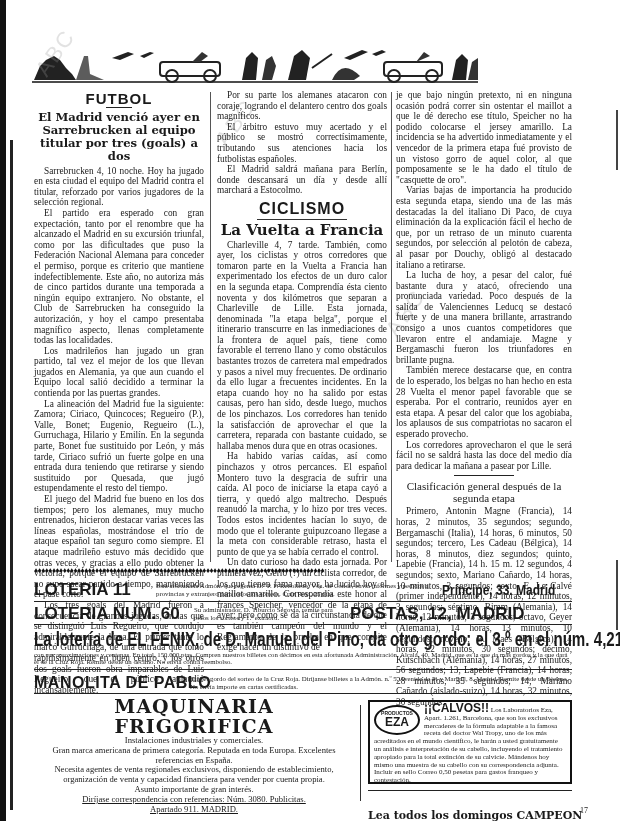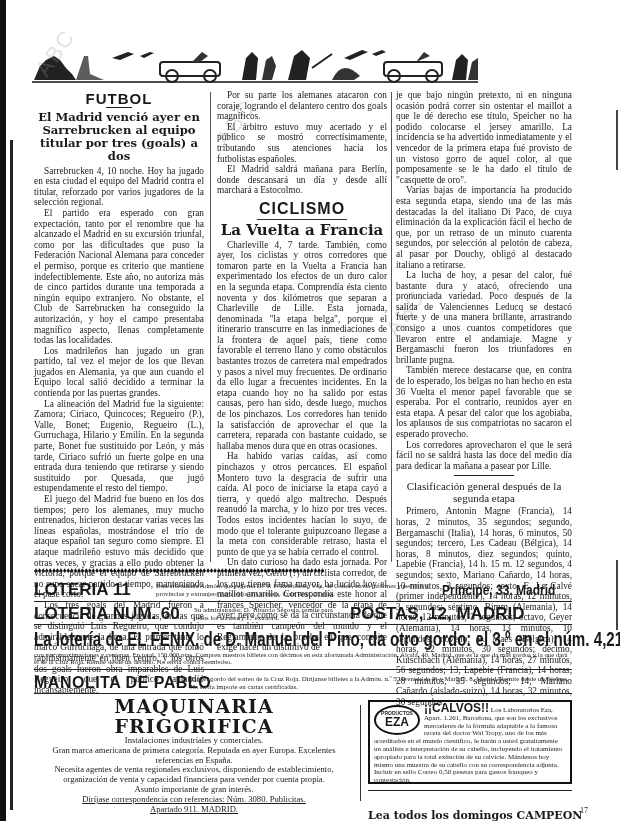--- a/index.html
+++ b/index.html
@@ -124,21 +124,21 @@
   <div class="headline" style="font-size:15px;">La Vuelta a Francia</div>
   <p>Charleville 4, 7 tarde. También, como ayer, los ciclistas y otros corredores que tomaron parte en la Vuelta a Francia han experimentado los efectos de un duro calor en la segunda etapa. Comprendía ésta ciento noventa y dos kilómetros que separan a Charleville de Lille. Esta jornada, denominada "la etapa belga", porque el itinerario transcurre en las inmediaciones de la frontera de aquel país, tiene como favorable el terreno llano y como obstáculos bastantes trozos de carretera mal empedrados y pasos a nivel muy frecuentes. De ordinario da ello lugar a frecuentes incidentes. En la etapa cuando hoy no ha salido por estas causas, pero han sido, desde luego, muchos de los pinchazos. Los corredores han tenido la satisfacción de aprovechar el que la carretera, reparada con bastante cuidado, se hallaba menos dura que en otras ocasiones.</p>
   <p>Ha habido varias caídas, así como pinchazos y otros percances. El español Montero tuvo la desgracia de sufrir una caída. Al poco de iniciarse la etapa cayó a tierra, y quedó algo maltrecho. Después reanudó la marcha, y lo hizo por tres veces. Todos estos incidentes hacían lo suyo, de modo que el tolerante guipuzcoano llegase a la meta con considerable retraso, hasta el punto de que ya se había cerrado el control.</p>
   <p>Un dato curioso ha dado esta jornada. Por primera vez, Gerlo (?) un ciclista corredor, de los que tienen fama mayor, ha lucido hoy el maillot amarillo. Correspondía este honor al francés Speicher, vencedor de la etapa de ayer; pero como se da la circunstancia de que es también campeón del mundo y el Reglamento de la prueba en que compite exige hacer un distintivo de</p>
 </div>
 
 <div class="col col3">
   <p class="noindent">je que bajo ningún pretexto, ni en ninguna ocasión podrá correr sin ostentar el maillot a que le dé derecho ese título, Speicher no ha podido colocarse el jersey amarillo. La incidencia se ha advertido inmediatamente y el vencedor de la primera etapa fué provisto de un vistoso gorro de aquel color, al que pomposamente se le ha dado el título de "casquette de oro".</p>
   <p>Varias bajas de importancia ha producido esta segunda etapa, siendo una de las más destacadas la del italiano Di Paco, de cuya eliminación da la explicación fácil el hecho de que, por un retraso de un minuto cuarenta segundos, por selección al pelotón de cabeza, al pasar por Douchy, obligó al destacado italiano a retirarse.</p>
   <p>La lucha de hoy, a pesar del calor, fué bastante dura y atacó, ofreciendo una pronunciada variedad. Poco después de la salida de Valenciennes Leducq se destacó fuerte y de una manera brillante, arrastrando consigo a unos cuantos competidores que llevaron entre el andamiaje. Magne y Bergamaschi fueron los triunfadores en brillante pugna.</p>
-  <p>También merece destacarse que, en contra de lo esperado, los belgas no han hecho en esta 36 Vuelta el menor papel favorable que se esperaba. Por el contrario, reunidos ayer en esta etapa. A pesar del calor que los agobiaba, los aplausos de sus compatriotas no sacaron el esperado provecho.</p>
+  <p>También merece destacarse que, en contra de lo esperado, los belgas no han hecho en esta 28 Vuelta el menor papel favorable que se esperaba. Por el contrario, reunidos ayer en esta etapa. A pesar del calor que los agobiaba, los aplausos de sus compatriotas no sacaron el esperado provecho.</p>
   <p>Los corredores aprovecharon el que le será fácil no se saldrá hasta las doce del medio día para dedicar la mañana a pasear por Lille.</p>
   <div class="mid-rule"></div>
   <div class="sub-headline">Clasificación general después de la segunda etapa</div>
   <p>Primero, Antonin Magne (Francia), 14 horas, 2 minutos, 35 segundos; segundo, Bergamaschi (Italia), 14 horas, 6 minutos, 50 segundos; tercero, Les Cadeau (Bélgica), 14 horas, 8 minutos, diez segundos; quinto, Lapebie (Francia), 14 h. 15 m. 12 segundos, 4 segundos; sexto, Mariano Cañardo, 14 horas, 10 minutos, 3 segundos; sexto, E. Le Calvé (primer independiente), 14 horas, 12 minutos, 3 segundos; séptimo, Rimm (Alemania), 14 horas, 12 minutos, 3 segundos; octavo, Geyer (Alemania), 14 horas, 13 minutos, 10 segundos; noveno, B. Maes (Bélgica), 14 horas, 22 minutos, 30 segundos; décimo, Kutschbach (Alemania), 14 horas, 27 minutos, 56 segundos; 13, Lapebie (Francia), 14 horas, 28 minutos, 35 segundos; 14, Mariano Cañardo (aislado-suizo), 14 horas, 32 minutos, 30 segundos.</p>
 </div>
 
 <div class="ornament-row">♦♦♦♦♦♦♦♦♦♦♦♦♦♦♦♦♦♦♦♦♦♦♦♦♦♦♦♦♦♦♦♦♦♦♦♦♦♦♦♦♦♦♦♦♦♦♦♦♦♦♦♦♦♦♦♦♦♦♦♦♦♦♦♦♦♦♦♦♦♦♦♦♦♦♦♦♦♦♦♦♦</div>
 
 <div class="ad-row row-loteria11">
   <span class="ad-big" style="font-size:17px;width:118px;">LOTERIA 11</span>
@@ -158,21 +158,21 @@
 </div>
 
 <div class="ad-row row-manolita">
   <span class="ad-big" style="font-size:16px;width:150px;letter-spacing:0.5px;">MANOLITA DE PABLO</span>
   <span class="ad-small" style="flex:1;padding-left:6px;">dará el gordo del sorteo de la Cruz Roja. Diríjanse billetes a la Admón. n.º 5, Avenida de Pi y Margall, 8, Madrid. Remite desde un décimo. No envía importe en cartas certificadas.</span>
 </div>
 
 <div class="maq-block">
   <div class="maq-title">MAQUINARIA FRIGORIFICA</div>
   <div class="maq-line">Instalaciones industriales y comerciales.</div>
-  <div class="maq-line">Gran marca americana de primera categoría. Reputada en ayer Europa. Excelentes referencias en España.</div>
+  <div class="maq-line">Gran marca americana de primera categoría. Reputada en toda Europa. Excelentes referencias en España.</div>
   <div class="maq-line">Necesita agentes de venta regionales exclusivos, disponiendo de establecimiento, organización de venta y capacidad financiera para vender por cuenta propia.</div>
   <div class="maq-line">Asunto importante de gran interés.</div>
   <div class="maq-line" style="text-decoration:underline;">Diríjase correspondencia con referencias: Núm. 3080. Publicitas.</div>
   <div class="maq-line" style="text-decoration:underline;">Apartado 911. MADRID.</div>
 </div>
 <div class="maq-divider"></div>
 
 <div class="ezabox">
   <div class="eza-logo">
     <small>PRODUCTOS</small>

